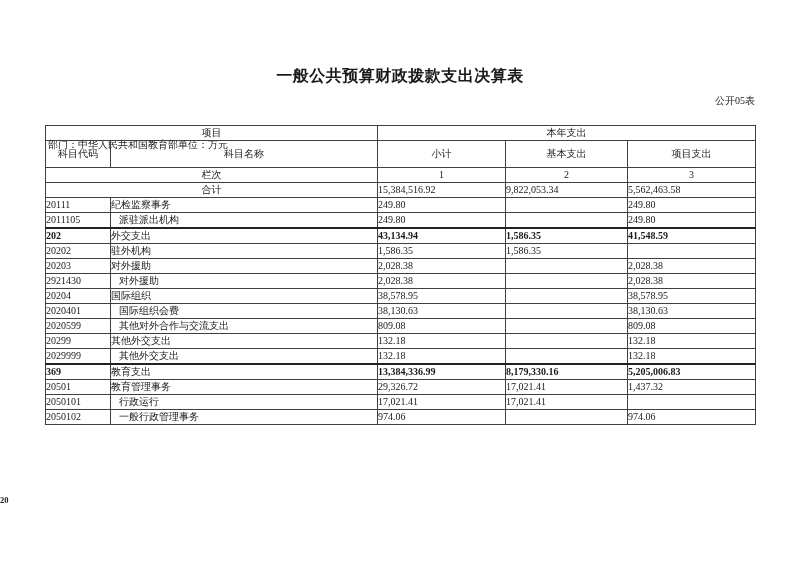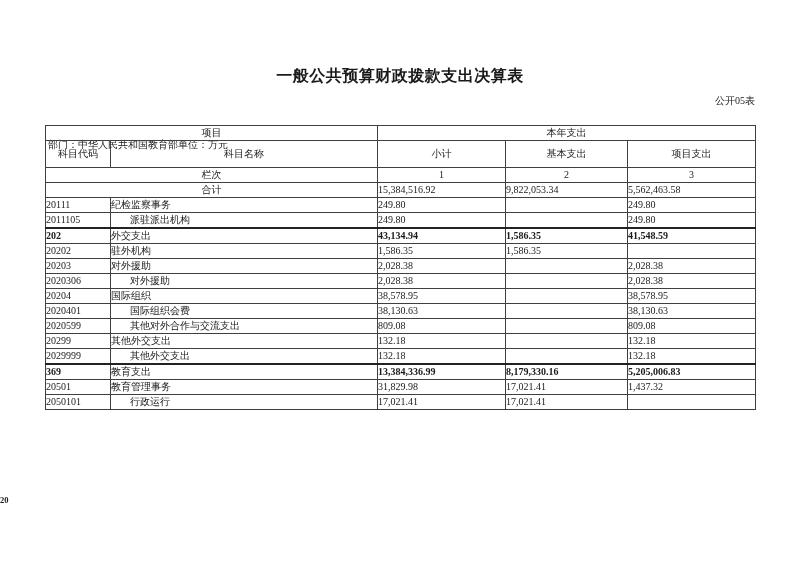--- a/index.html
+++ b/index.html
@@ -59,21 +59,21 @@
     font-weight: normal;
   }
   tr.hr1 td { height: 14px; text-align: center; }
   tr.hr2 td { height: 26px; text-align: center; }
   tr.hr3 td { height: 14px; text-align: center; }
   tr.hr4 td { height: 14px; }
   tr.hr4 td.label { text-align: center; }
   td.num { text-align: left; padding-right: 5px; }
   td.code { padding-left: 5px; }
   td.name { padding-left: 8px; }
-  td.name.indent { padding-left: 19px; }
+  td.name.indent { padding-left: 8px; }
   td.bold, tr.bold-row td.code, tr.bold-row td.num { font-weight: bold; }
   tr.bold-row td { border-top: 2px solid #222222; }
   .page-num {
     position: absolute;
     top: 495px;
     left: 0;
     width: 790px;
     font-size: 8.5px;
     font-weight: bold;
   }
@@ -155,21 +155,21 @@
           <td class="num"></td>
         </tr>
         <tr>
           <td class="code">20203</td>
           <td class="name">对外援助</td>
           <td class="num">2,028.38</td>
           <td class="num"></td>
           <td class="num">2,028.38</td>
         </tr>
         <tr>
-          <td class="code">2020306</td>
+          <td class="code">2921430</td>
           <td class="name indent">对外援助</td>
           <td class="num">2,028.38</td>
           <td class="num"></td>
           <td class="num">2,028.38</td>
         </tr>
         <tr>
           <td class="code">20204</td>
           <td class="name">国际组织</td>
           <td class="num">38,578.95</td>
           <td class="num"></td>
@@ -206,29 +206,36 @@
         <tr class="bold-row">
           <td class="code">369</td>
           <td class="name">教育支出</td>
           <td class="num">13,384,336.99</td>
           <td class="num">8,179,330.16</td>
           <td class="num">5,205,006.83</td>
         </tr>
         <tr>
           <td class="code">20501</td>
           <td class="name">教育管理事务</td>
-          <td class="num">31,829.98</td>
+          <td class="num">29,326.72</td>
           <td class="num">17,021.41</td>
           <td class="num">1,437.32</td>
         </tr>
         <tr>
           <td class="code">2050101</td>
           <td class="name indent">行政运行</td>
           <td class="num">17,021.41</td>
           <td class="num">17,021.41</td>
           <td class="num"></td>
         </tr>
+        <tr>
+          <td class="code">2050102</td>
+          <td class="name indent">一般行政管理事务</td>
+          <td class="num">974.06</td>
+          <td class="num"></td>
+          <td class="num">974.06</td>
+        </tr>
       </tbody>
   </table>
 
   <div class="page-num">20</div>
 
 </div>
 
 </body></html>

